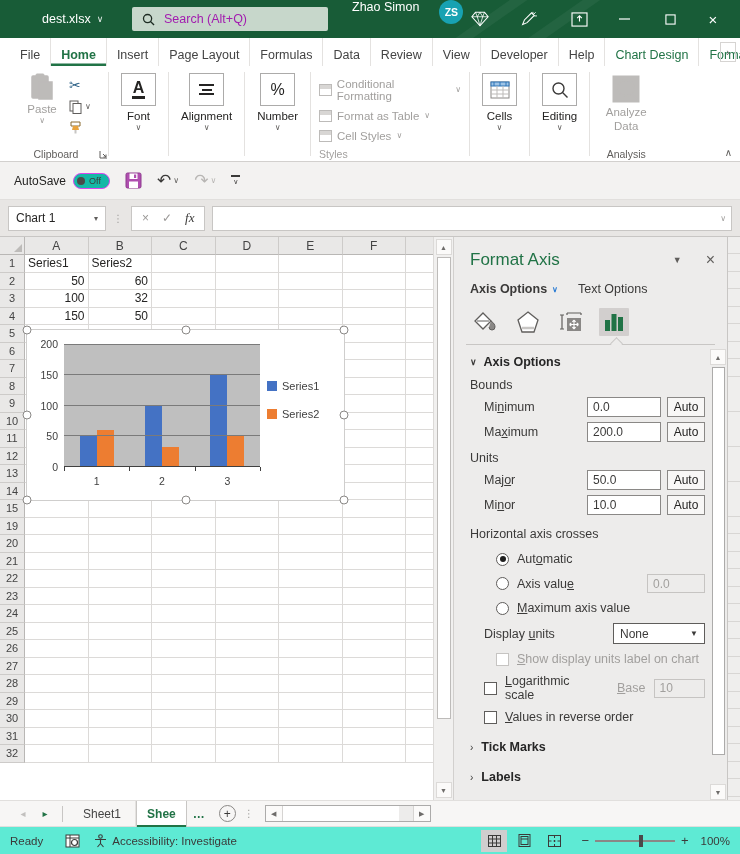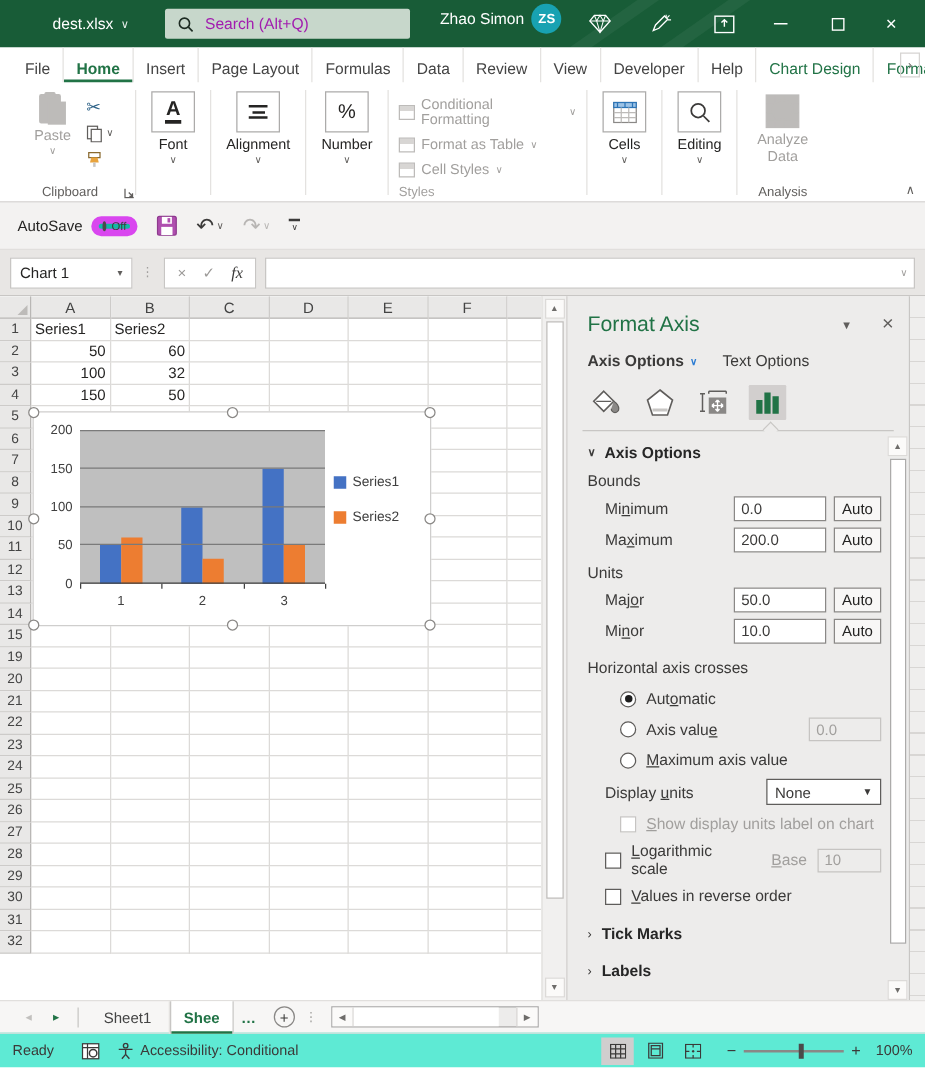--- a/index.html
+++ b/index.html
@@ -6,21 +6,21 @@
 html,body{width:740px;height:854px;overflow:hidden}
 body{font-family:"Liberation Sans",sans-serif;font-size:12px;color:#252423;background:#fff;position:relative}
 u{text-decoration:underline}
 
 .titlebar{height:38px;background:#185C37;display:flex;align-items:center;color:#fff;position:relative;overflow:hidden}
 .deco{position:absolute;background:rgba(255,255,255,.05);width:220px;height:10px;transform:rotate(-35deg)}
 .d1{right:60px;top:10px}.d2{right:150px;top:22px}
 .title-label{position:absolute;left:42px;display:flex;align-items:center;gap:6px;font-size:12.5px}
 .title-caret{font-size:9px;opacity:.9}
 .search-pill{position:absolute;left:132px;top:7px;width:196px;height:24px;background:#C7D7CB;border-radius:2px;display:flex;align-items:center;gap:9px;padding:0 10px;color:#a21caf;font-size:12.5px;cursor:pointer}
-.account{position:absolute;left:352px;top:0;height:30px;display:flex;align-items:center;gap:6px}
+.account{position:absolute;left:352px;top:0;height:30px;display:flex;align-items:flex-start;gap:20px}
 .account-name{font-size:12.5px}
 .avatar{width:24px;height:24px;border-radius:50%;background:#18A2B2;color:#fff;font-size:10.5px;font-weight:bold;display:flex;align-items:center;justify-content:center}
 .tbtn{position:absolute;top:0;height:38px;width:34px;display:flex;align-items:center;justify-content:center;color:#fff}
 .tb-gem{left:463px}.tb-pen{left:511px}.tb-ribbon{left:562px}.tb-min{left:608px}.tb-max{left:653px}.tb-close{left:696px;font-size:15px}
 
 .tabrow{height:28px;background:#fff;display:flex;align-items:stretch;padding-left:10px;position:relative}
 .tab{padding:6px 10px 0;font-size:12.5px;color:#444;display:flex;align-items:center;position:relative;cursor:pointer;white-space:nowrap}
 .tab + .tab{border-left:1px solid #E4E2E0}
 .tab.active{color:#217346;font-weight:bold;box-shadow:inset 0 -2.5px 0 #217346}
 .tab.ctx{color:#217346}
@@ -47,21 +47,21 @@
 .numicon{font-size:16px}
 .stylesgrp{display:flex;flex-direction:column;align-items:flex-start;gap:8px;padding:9px 8px 14px}
 .stylerow{display:flex;align-items:center;gap:5px;font-size:11.5px;cursor:pointer}
 .sticon{width:13px;height:12px;border:1px solid #BDBBB9;background:linear-gradient(#D8D6D4 4px,#fff 4px);position:relative}
 .analyze{display:flex;flex-direction:column;align-items:center;width:58px;padding-top:3px;gap:2px}
 .analyze .blabel{font-size:11.5px;text-align:center;line-height:1.2}
 .ribbon-collapse{position:absolute;right:8px;bottom:3px;color:#605E5C;font-size:10px;cursor:pointer}
 
 .qatrow{height:38px;background:#F3F2F1;display:flex;align-items:center;gap:15px;padding-left:14px;border-bottom:1px solid #E1DFDD}
 .autosave{display:flex;align-items:center;gap:7px;font-size:12px}
-.pill{width:37px;height:16px;border:6px solid #d946ef;border-radius:9px;background:#14b8a6;display:flex;align-items:center;gap:4px;padding:0 3px;cursor:pointer}
+.pill{width:37px;height:16px;border:1px solid #d946ef;border-radius:9px;background:#14b8a6;display:flex;align-items:center;gap:4px;padding:0 3px;cursor:pointer}
 .pill .dot{width:8px;height:8px;border-radius:50%;background:#4A4A4A}
 .pill .pilltext{font-size:9px;color:#3B3A39}
 .qbtn{display:flex;align-items:center;gap:2px;color:#3B3A39;font-size:17px;cursor:pointer}
 .qbtn.dis{color:#B8B6B4}
 .qcustom{display:flex;flex-direction:column;align-items:center;cursor:pointer}
 .qcustom .bar{width:9px;height:1.5px;background:#3B3A39;margin-bottom:1px}
 .qcustom .vchev{font-size:7px;color:#3B3A39}
 
 .formularow{height:37px;background:#E8E6E4;display:flex;align-items:center;padding:0 8px;gap:7px;border-bottom:1px solid #C8C6C4}
 .namebox{width:98px;height:25px;background:#fff;border:1px solid #C8C6C4;display:flex;align-items:center;padding:0 7px;font-size:12px;cursor:text}
@@ -951,21 +951,21 @@
         <rect x="1" y="1" width="13" height="12" fill="#fff" stroke="#3B3A39"></rect>
         <path d="M1 4h13M5 1v12" stroke="#3B3A39"></path>
         <circle cx="9.5" cy="8.5" r="3" fill="none" stroke="#3B3A39" stroke-width="1.2"></circle>
       </svg>
   </span>
   <span class="staticon">
     <svg width="13" height="14" viewBox="0 0 13 14">
         <circle cx="6.5" cy="2.5" r="1.8" fill="none" stroke="#3B3A39" stroke-width="1.1"></circle>
         <path d="M1 5.5h11M6.5 5.5v4M6.5 9.5L3.5 13M6.5 9.5l3 3.5" fill="none" stroke="#3B3A39" stroke-width="1.1"></path>
       </svg>
-    <span>Accessibility: Conditional</span>
+    <span>Accessibility: Investigate</span>
   </span>
   <div class="stat-right">
     <span class="viewbtn sel">
       <svg width="13" height="12" viewBox="0 0 13 12">
           <rect x="0.5" y="0.5" width="12" height="11" fill="none" stroke="#3B3A39"></rect>
           <path d="M0.5 4h12M0.5 8h12M4.5 0.5v11M8.5 0.5v11" stroke="#3B3A39"></path>
         </svg>
     </span>
     <span class="viewbtn">
       <svg width="13" height="13" viewBox="0 0 13 13">

